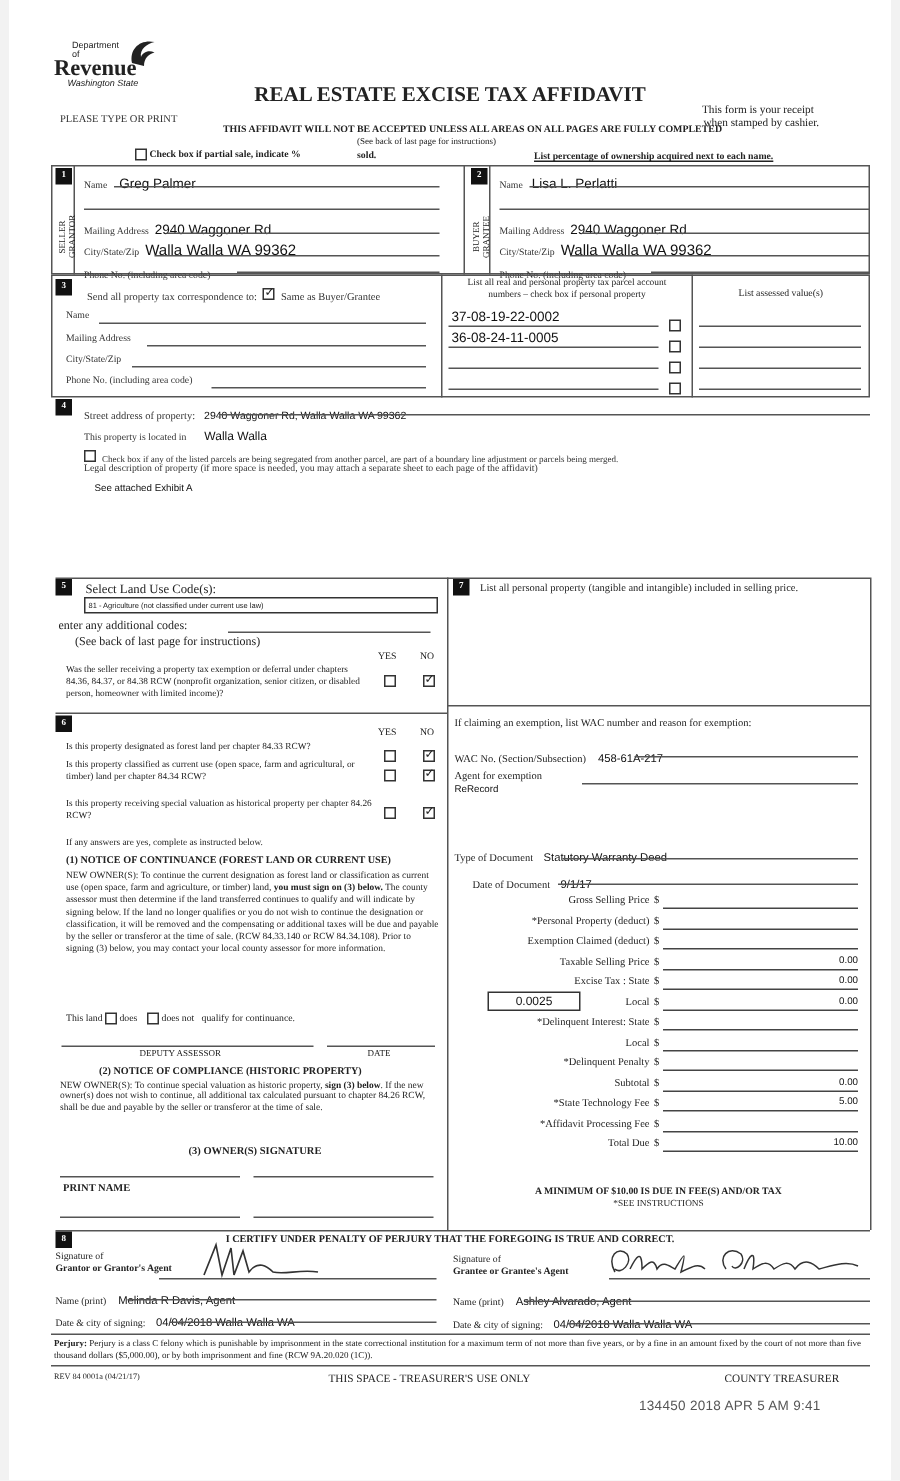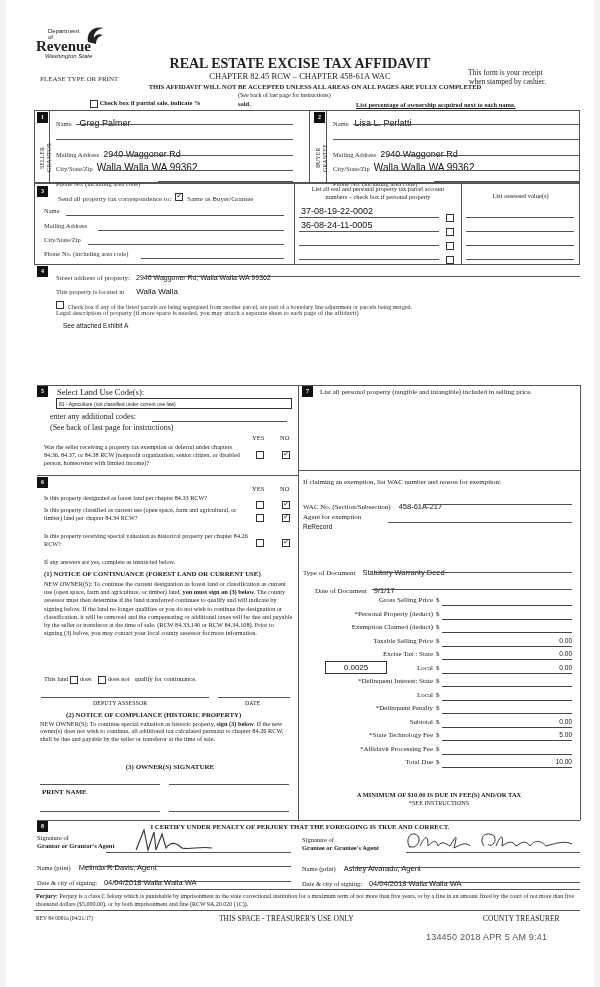--- a/index.html
+++ b/index.html
@@ -31,21 +31,20 @@
     <div class="serif" style="font-size:15px;font-weight:bold;line-height:13px;">Revenue</div>
     <div class="sans" style="font-size:6px;font-style:italic;margin-left:9px;white-space:nowrap;">Washington State</div>
   </div>
   <div class="abs" style="left:78px;top:24px;width:22px;height:22px;">
     <svg width="22" height="22" viewBox="0 0 22 22">
         <path d="M4 18 C2 8,10 2,19 4 C14 5,9 9,10 14 C11 11,15 9,19 11 C15 12,12 15,12 20 Z" fill="#222"></path>
       </svg>
   </div>
   <div class="abs lbl" style="left:34px;top:75px;font-size:7px;">PLEASE TYPE OR PRINT</div>
   <div class="abs" style="left:0;top:56px;width:588px;text-align:center;font-size:14px;font-weight:bold;">REAL ESTATE EXCISE TAX AFFIDAVIT</div>
-  <div class="abs" style="left:0;top:71px;width:588px;text-align:center;font-size:8.5px;">CHAPTER 82.45 RCW – CHAPTER 458-61A WAC</div>
   <div class="abs" style="left:462px;top:68px;font-size:7.5px;line-height:9px;">
     <div>This form is your receipt</div>
     <div style="margin-left:1px;">when stamped by cashier.</div>
   </div>
   <div class="abs" style="left:0;top:83px;width:588px;text-align:center;font-size:6.6px;font-weight:bold;padding-left:30px;">THIS AFFIDAVIT WILL NOT BE ACCEPTED UNLESS ALL AREAS ON ALL PAGES ARE FULLY COMPLETED</div>
   <div class="abs" style="left:232px;top:92px;font-size:6px;">(See back of last page for instructions)</div>
   <div class="abs" style="left:84px;top:99px;font-size:6.5px;font-weight:bold;white-space:nowrap;">
     <span class="cb"></span>
     <span>Check box if partial sale, indicate %</span>
   </div>
@@ -165,21 +164,21 @@
   <div class="abs lbl" style="left:50px;top:309px;font-size:6.5px;">Legal description of property (if more space is needed, you may attach a separate sheet to each page of the affidavit)</div>
   <div class="abs fill" style="left:57px;top:322px;font-size:6.5px;">See attached Exhibit A</div>
 
   <div class="line" style="left:31px;top:385px;width:543px;border-top-width:1.5px;"></div>
   <div class="vline" style="left:292px;top:385px;height:435px;"></div>
   <div class="vline" style="left:574px;top:385px;height:435px;"></div>
 
   <div class="num" style="left:31px;top:386px;">5</div>
   <div class="abs" style="left:51px;top:387px;font-size:8.5px;">Select Land Use Code(s):</div>
   <div class="abs sans" style="left:50px;top:398px;width:236px;height:11px;border:1px solid #333;font-size:5px;padding:2px 2px;white-space:nowrap;overflow:hidden;">81 - Agriculture (not classified under current use law)</div>
-  <div class="abs" style="left:44px;top:412px;font-size:8px;">enter any additional codes:</div>
+  <div class="abs" style="left:33px;top:412px;font-size:8px;">enter any additional codes:</div>
   <div class="line" style="left:146px;top:421px;width:135px;"></div>
   <div class="abs" style="left:44px;top:423px;font-size:8px;">(See back of last page for instructions)</div>
   <div class="abs" style="left:246px;top:434px;font-size:6.5px;">YES</div>
   <div class="abs" style="left:274px;top:434px;font-size:6.5px;">NO</div>
   <div class="abs" style="left:38px;top:443px;width:200px;font-size:6.2px;line-height:8px;">Was the seller receiving a property tax exemption or deferral under chapters 84.36, 84.37, or 84.38 RCW (nonprofit organization, senior citizen, or disabled person, homeowner with limited income)?</div>
   <div class="abs" style="left:250px;top:445px;"><span class="cb"></span></div>
   <div class="abs" style="left:276px;top:445px;"><span class="cb checked"></span></div>
 
   <div class="line" style="left:31px;top:475px;width:261px;"></div>
   <div class="num" style="left:31px;top:477px;">6</div>

